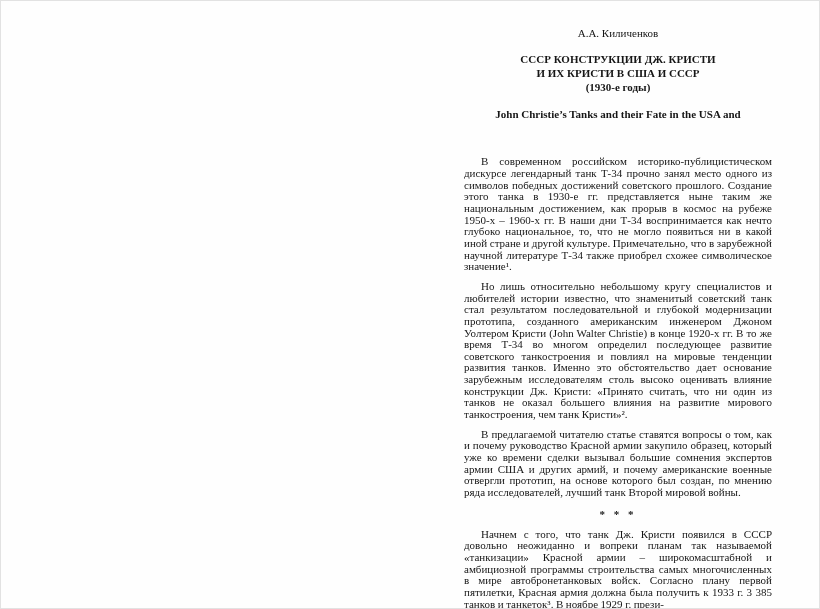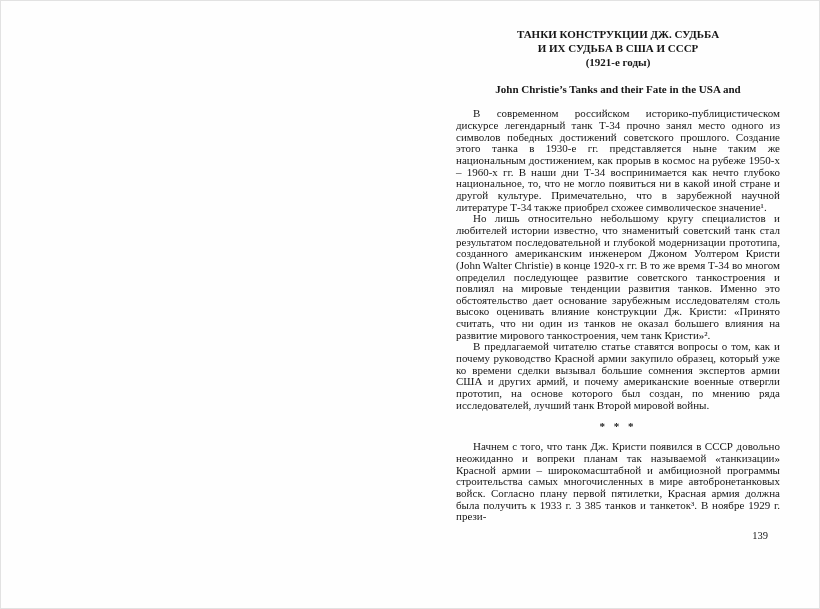--- a/index.html
+++ b/index.html
@@ -30,28 +30,28 @@
     margin: 0 0 13px 0;
   }
   .title {
     text-align: center;
     font-weight: bold;
     font-size: 11px;
     line-height: 1.28;
     margin: 0 0 13px 0;
   }
   .title-en {
-    margin-bottom: 12px;
+    margin-bottom: 35px;
   }
   p.body {
     font-size: 11px;
     line-height: 1.06;
     text-align: justify;
     text-indent: 17px;
-    margin: 0;
+    margin: 8px;
     word-spacing: -0.2px;
   }
   .separator {
     text-align: center;
     font-size: 11px;
     font-weight: bold;
     letter-spacing: 3px;
     margin: 9px 0 9px 0;
   }
   .page-number {
@@ -60,25 +60,26 @@
     margin-top: 7px;
     padding-right: 12px;
   }
 </style>
 </head>
 <body>
 
 <div class="scan">
   <div class="content">
 
+    <div class="author">А.А. Киличенков</div>
 
     <div class="title">
-      <div>ТАНКИ КОНСТРУКЦИИ ДЖ. СУДЬБА</div>
-      <div>И ИХ СУДЬБА В США И СССР</div>
-      <div>(1921-е годы)</div>
+      <div>СССР КОНСТРУКЦИИ ДЖ. КРИСТИ</div>
+      <div>И ИХ КРИСТИ В США И СССР</div>
+      <div>(1930-е годы)</div>
     </div>
 
 
     <div class="title title-en">
       <div>John Christie’s Tanks and their Fate in the USA and</div>
     </div>
 
     <p class="body">В современном российском историко-публицистическом дискурсе легендарный танк Т-34 прочно занял место одного из символов победных достижений советского прошлого. Создание этого танка в 1930-е гг. представляется ныне таким же национальным достижением, как прорыв в космос на рубеже 1950-х – 1960-х гг. В наши дни Т-34 воспринимается как нечто глубоко национальное, то, что не могло появиться ни в какой иной стране и другой культуре. Примечательно, что в зарубежной научной литературе Т-34 также приобрел схожее символическое значение¹.</p>
 
     <p class="body">Но лишь относительно небольшому кругу специалистов и любителей истории известно, что знаменитый советский танк стал результатом последовательной и глубокой модернизации прототипа, созданного американским инженером Джоном Уолтером Кристи (John Walter Christie) в конце 1920-х гг. В то же время Т-34 во многом определил последующее развитие советского танкостроения и повлиял на мировые тенденции развития танков. Именно это обстоятельство дает основание зарубежным исследователям столь высоко оценивать влияние конструкции Дж. Кристи: «Принято считать, что ни один из танков не оказал большего влияния на развитие мирового танкостроения, чем танк Кристи»².</p>

